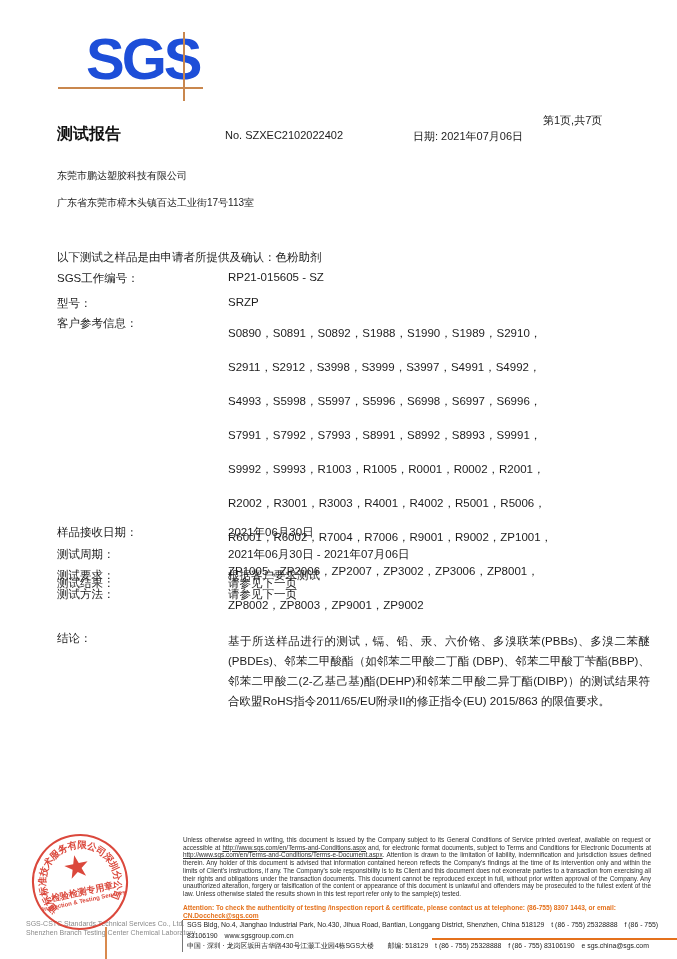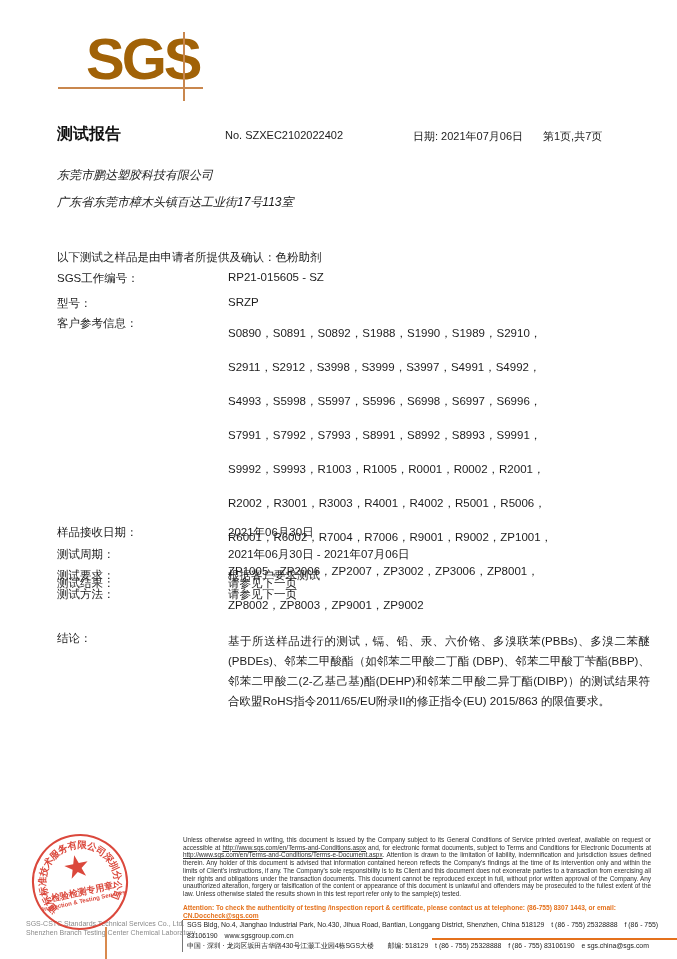--- a/index.html
+++ b/index.html
@@ -6,34 +6,34 @@
   html,body { width:677px; height:959px; }
   body {
     font-family:"Liberation Sans","DejaVu Sans",sans-serif;
     background:#ffffff; color:#1c1c1c; position:relative; overflow:hidden;
   }
   .abs { position:absolute; }
 
   
   .logo-text {
     left:86px; top:30px; font-size:58px; font-weight:bold;
-    color:#a16207; letter-spacing:-3px; line-height:1;
+    color:#1d4ed8; letter-spacing:-3px; line-height:1;
     font-family:"Liberation Sans",sans-serif;
   }
   .crop-h { left:58px; top:87px; width:145px; height:2px; background:#c9874e; }
   .crop-v { left:183px; top:32px; width:2px; height:69px; background:#c9874e; }
 
   
   .doc-title { left:57px; top:124px; font-size:16px; font-weight:bold; color:#111;text-align:center; }
   .report-no { left:225px; top:129px; font-size:11px; }
   .report-date { left:413px; top:129px; font-size:11px; }
-  .report-page { left:543px; top:129px; font-size:11px; }
+  .report-page { left:543px; top:113px; font-size:11px; }
 
   
-  .applicant { left:57px; top:162px; font-size:12px; line-height:27px; white-space:pre-line;font-style:italic; }
+  .applicant { left:57px; top:162px; font-size:10px; line-height:27px; white-space:pre-line; }
 
   
   .intro { left:57px; top:250px; font-size:11.5px; }
 
   
   .row { left:57px; font-size:11.5px; }
   .row .lbl { display:inline-block; width:171px; vertical-align:top; }
   .row .val { display:inline-block; vertical-align:top; width:422px; }
   .val.multiline { white-space:pre-line; line-height:34px; }
   .val.para { line-height:20px; text-align:justify; }

